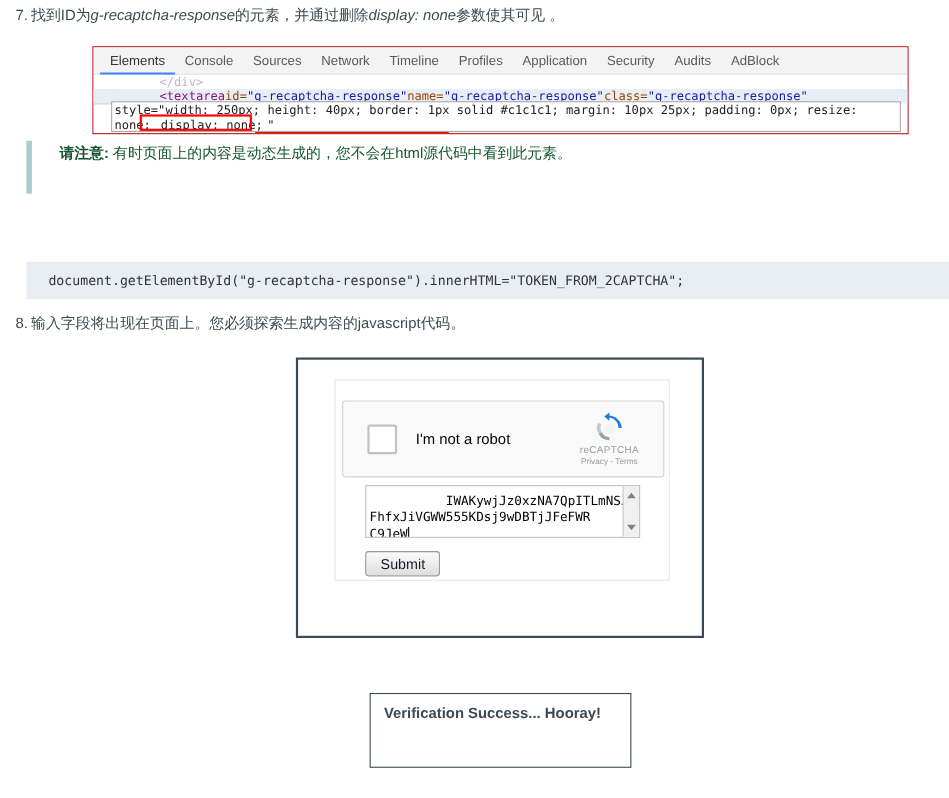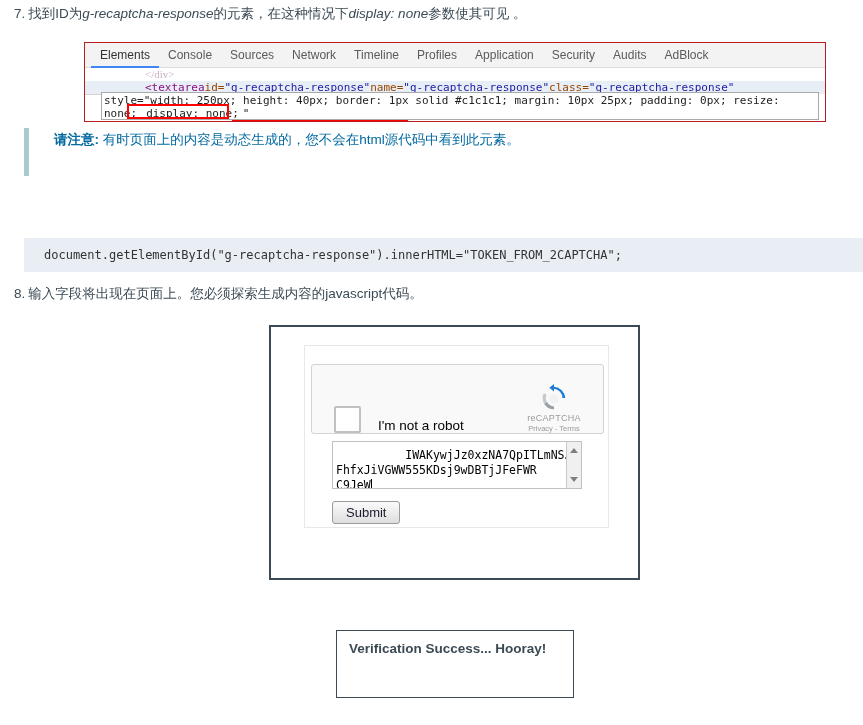--- a/index.html
+++ b/index.html
@@ -75,21 +75,21 @@
   }
   .dt-line.l0 { top: 0px; }
   .dt-line.l1 { top: 13px; background: #e8eef5; }
   .dt-line.l2 { top: 26px; }
   .dt-line.l3 { top: 39px; }
   .tag { color: #881280; }
   .attr { color: #994500; }
   .val { color: #1a1aa6; }
   .val u { text-decoration: underline; }
   .cmt { color: #999; font-style: italic; }
-  .faint { color: #c9b0c4; font-family: Liberation Serif, serif; }
+  .faint { color: #c9b0c4; }
 
   
   .redbox {
     position: absolute;
     border: 2px solid #ff0000;
   }
   
   .dt-tooltip {
     position: absolute;
     left: 101px; top: 92px;
@@ -114,21 +114,21 @@
   }
   .note-bar {
     position: absolute; left: 0; top: 0;
     width: 5px; height: 48px;
     background: #a8cbcb;
   }
   .note-body { padding-left: 30px; }
   .note-line {
     font-size: 13.5px;
     line-height: 23px;
-    color: #0369a1;
+    color: #14532d;
     white-space: nowrap;
   }
   .note-line b { font-weight: bold; }
 
   
   .codeblock {
     position: absolute;
     left: 24px; top: 238px;
     width: 839px; height: 34px;
     background: #e9eef5;
@@ -159,21 +159,21 @@
 
   
   .recaptcha {
     position: absolute;
     left: 6px; top: 18px;
     width: 293px; height: 70px;
     background: #f9f9f9;
     border: 1px solid #d3d3d3;
     border-radius: 3px;
     display: flex;
-    align-items: flex-end;
+    align-items: center;
   }
   .rc-check {
     width: 27px; height: 27px;
     margin-left: 22px;
     background: #fff;
     border: 2px solid #c1c1c1;
     border-radius: 2px;
     flex: none;
   }
   .rc-label {
@@ -266,21 +266,21 @@
     white-space: nowrap;
     font-weight: bold;
   }
 </style>
 </head>
 <body>
 
 <div class="page">
 
   <div class="step" style="left:14px; top:5px;">
-    <span class="num">7.</span><span>找到ID为</span><em>g-recaptcha-response</em><span>的元素，在这种情况下</span><em>display:  none</em><span>参数使其可见 。</span>
+    <span class="num">7.</span><span>找到ID为</span><em>g-recaptcha-response</em><span>的元素，并通过删除</span><em>display:  none</em><span>参数使其可见 。</span>
   </div>
 
   <div class="devtools">
 
     <div class="dt-tabs">
       <div class="dt-tab active">Elements</div>
       <div class="dt-tab">Console</div>
       <div class="dt-tab">Sources</div>
       <div class="dt-tab">Network</div>
       <div class="dt-tab">Timeline</div>

